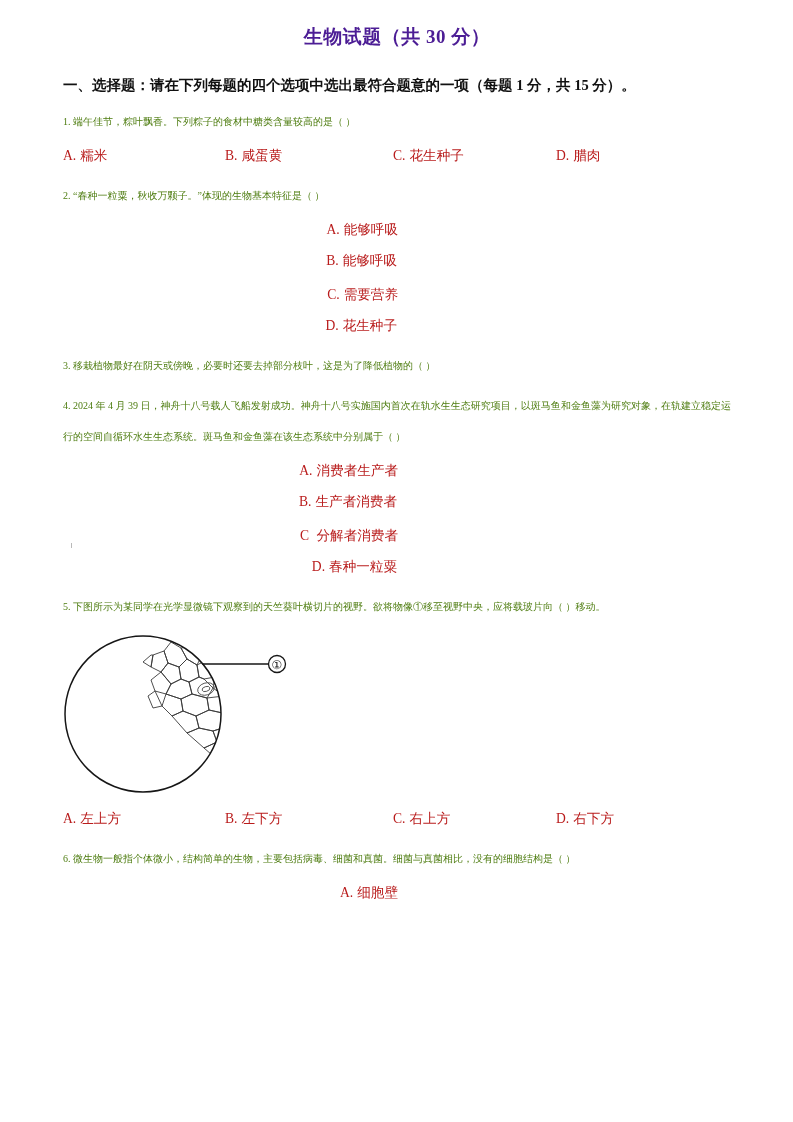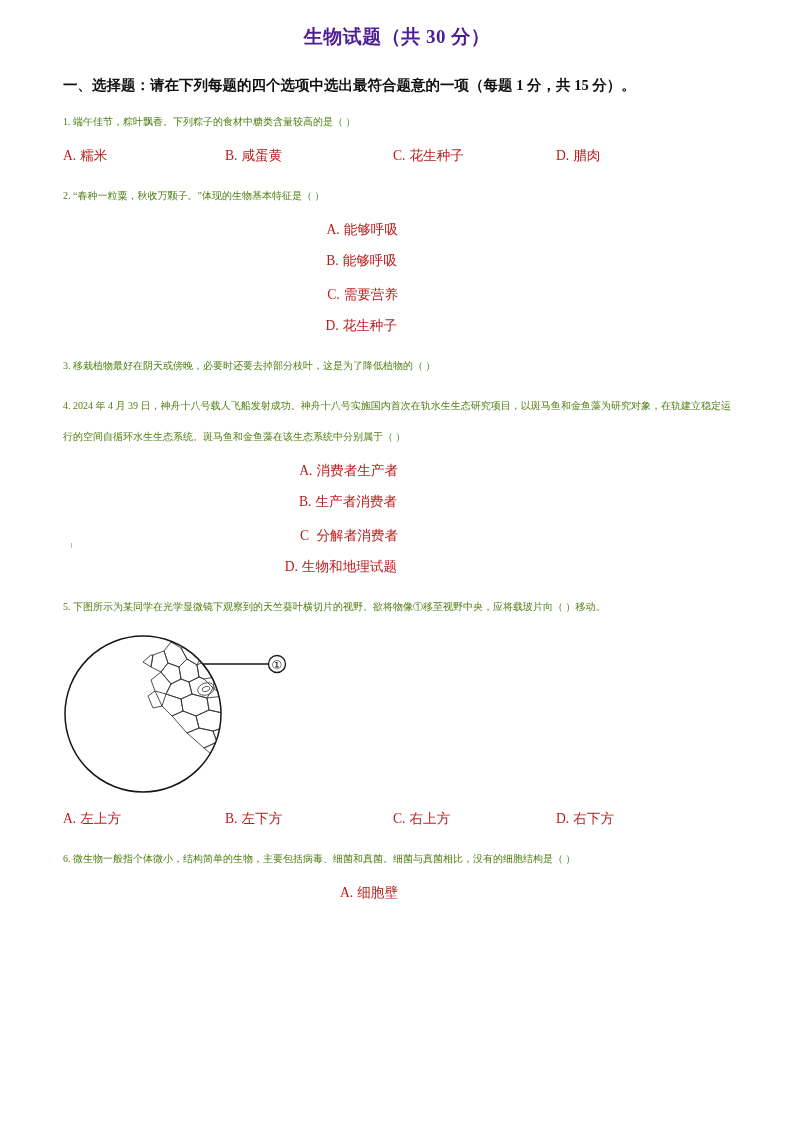--- a/index.html
+++ b/index.html
@@ -152,21 +152,21 @@
       <span class="opt">
         <span class="opt-letter">A.</span><span>消费者生产者</span>
       </span><span class="opt">
         <span class="opt-letter">B.</span><span>生产者消费者</span>
       </span>
     </div>
     <div class="options cols2">
       <span class="opt">
         <span class="opt-letter">C</span>&nbsp;<span>分解者消费者</span>
       </span><span class="opt">
-        <span class="opt-letter">D.</span><span>生物和地理试题</span>
+        <span class="opt-letter">D.</span><span>春种一粒粟</span>
       </span>
       <span class="stray-mark"></span>
     </div>
 
     <p class="question">5. 下图所示为某同学在光学显微镜下观察到的天竺葵叶横切片的视野。欲将物像①移至视野中央，应将载玻片向（      ）移动。</p>
 
     <div class="figure q5-figure-wrap">
       <svg width="250" height="168" viewBox="0 0 250 168">
         <defs>
           <clipPath id="fieldClip">

